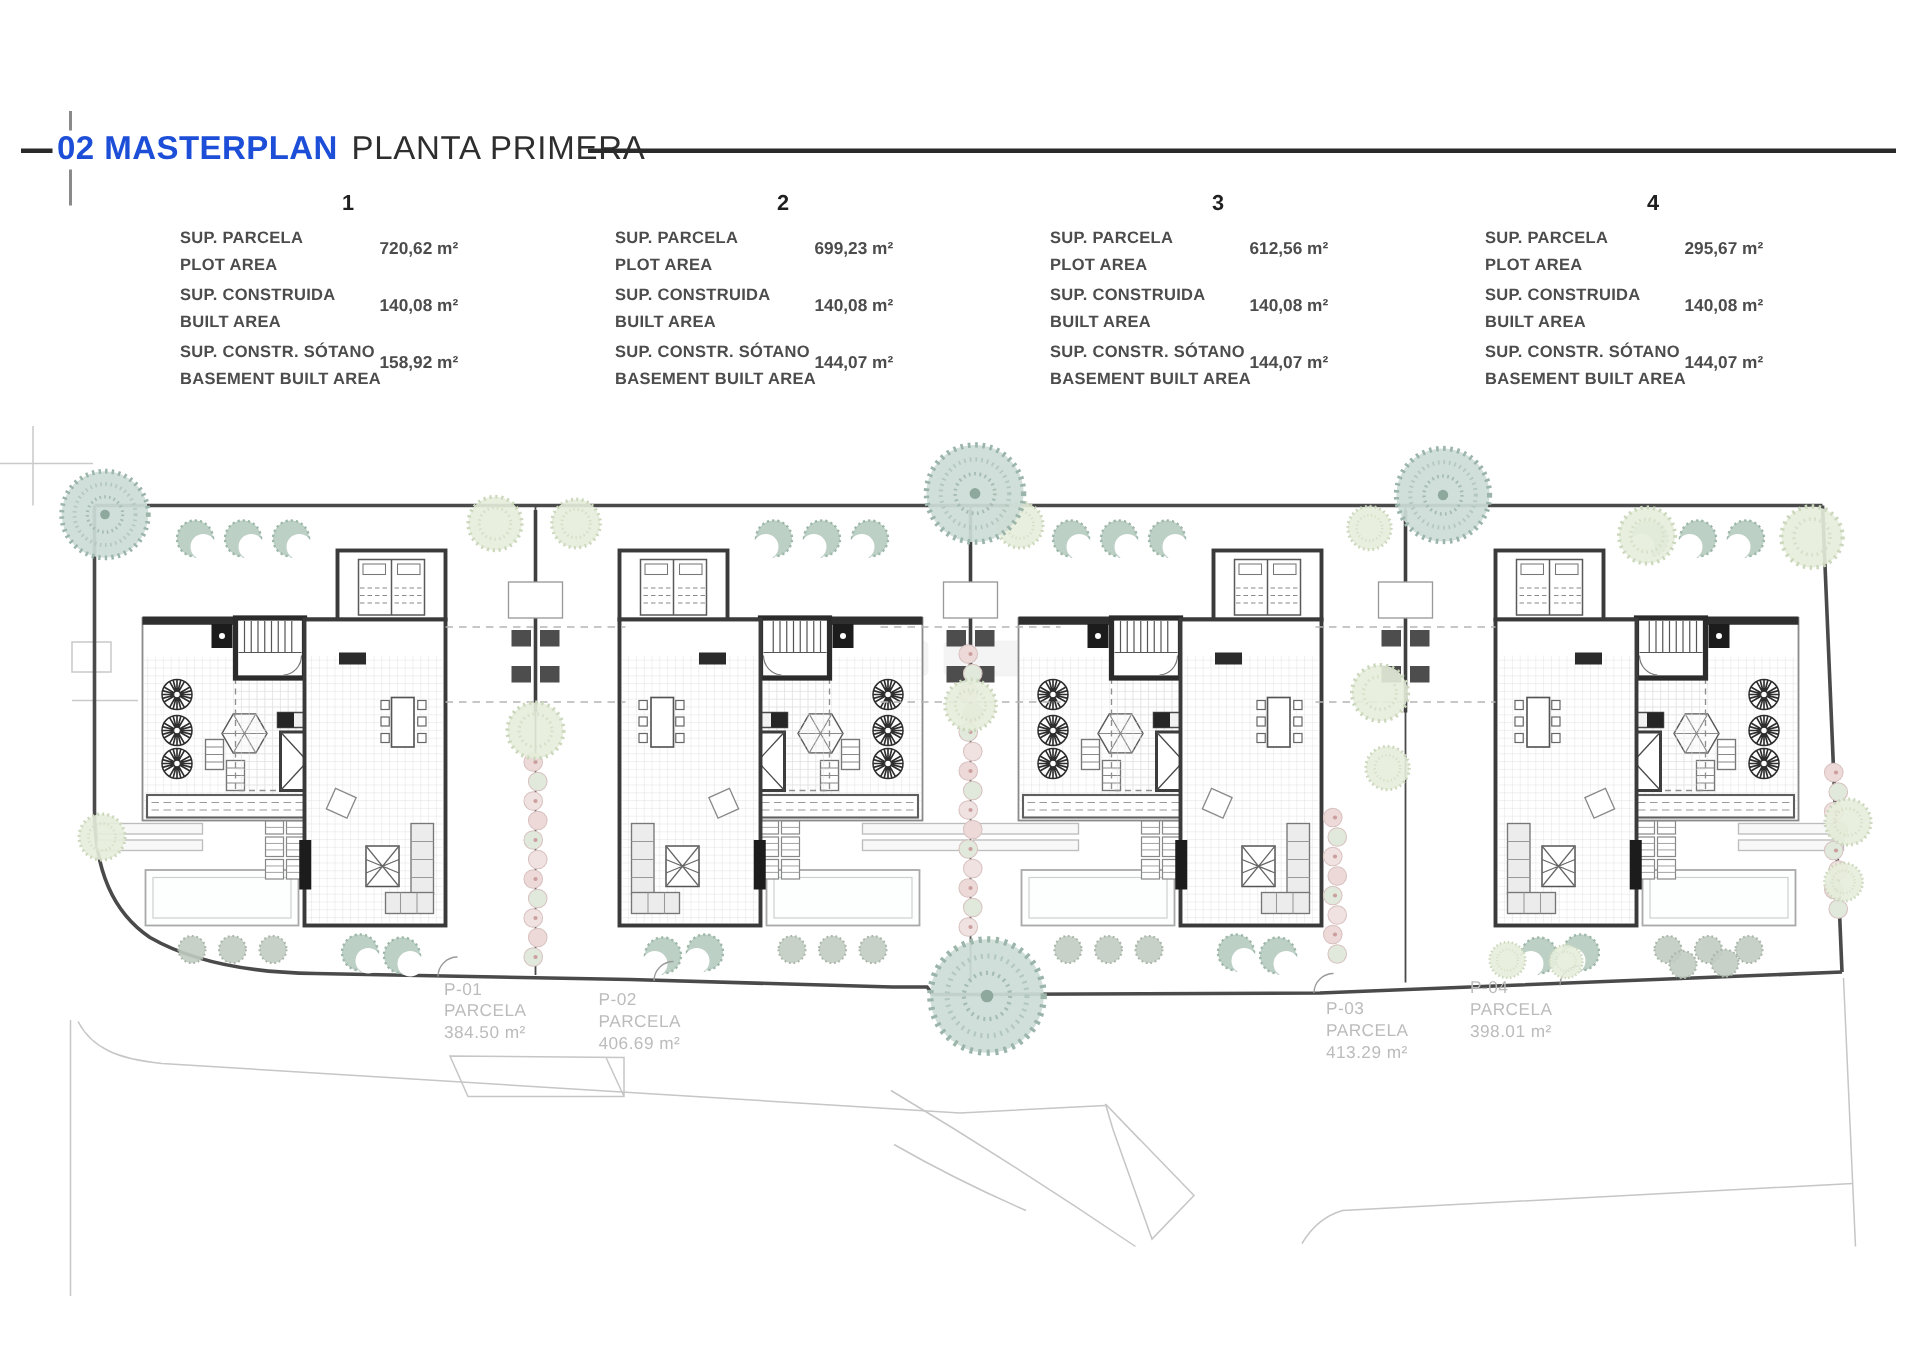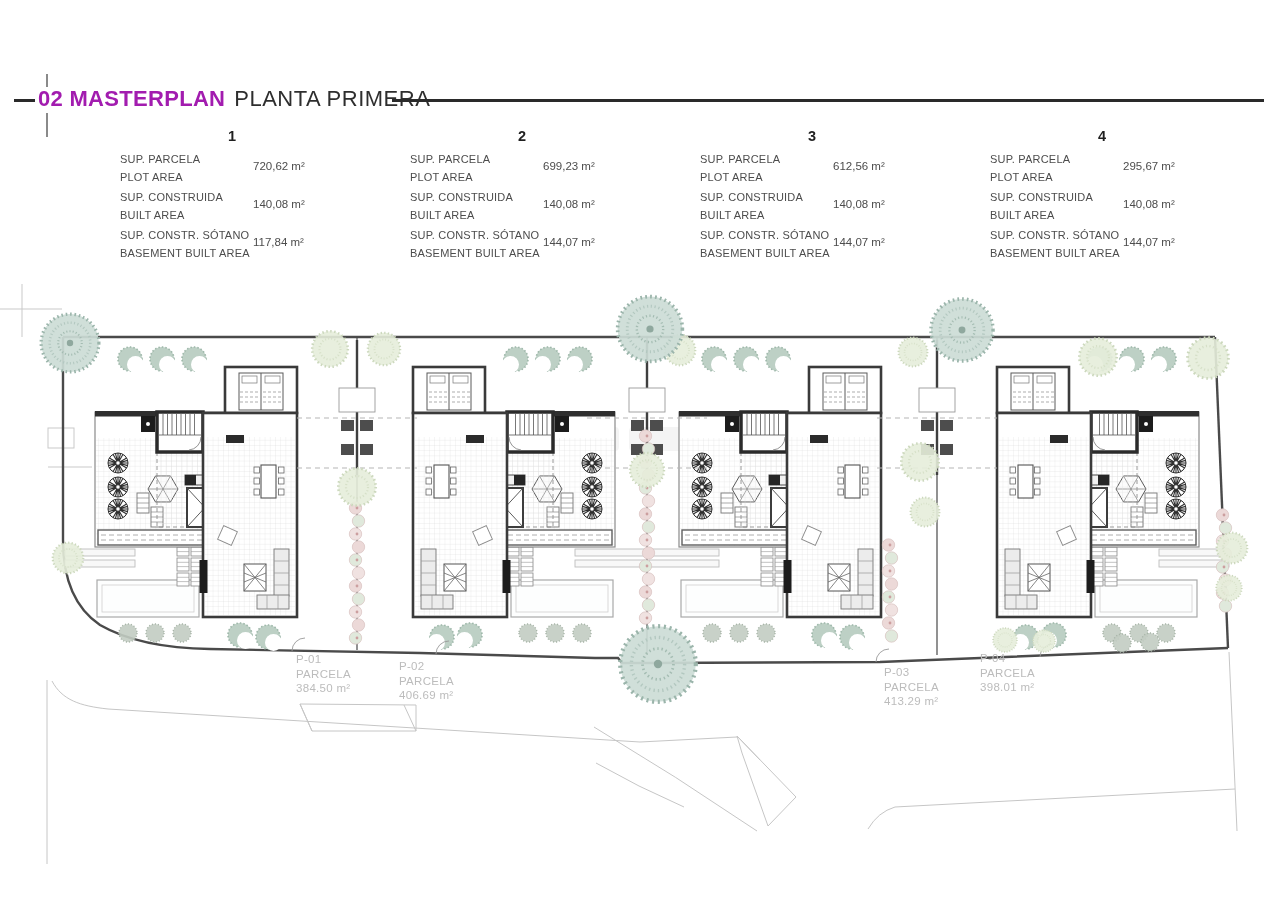--- a/index.html
+++ b/index.html
@@ -5,27 +5,27 @@
   html,body{margin:0;padding:0;background:#fff;}
   #page{position:relative;width:1280px;height:905px;background:#fff;overflow:hidden;
         font-family:"Liberation Sans",sans-serif;}
   
   .dash{position:absolute;left:14px;top:99px;width:21px;height:2.5px;background:#2a2a2a;}
   .rule{position:absolute;left:392px;top:99px;width:872px;height:2.5px;background:#2a2a2a;}
   .tick{position:absolute;left:46px;width:1.5px;background:#8a8a8a;}
   .tick-top{top:74px;height:13px;}
   .tick-bot{top:113px;height:24px;}
   .title{position:absolute;left:38px;top:86px;height:30px;font-size:22px;white-space:nowrap;}
-  .tb{font-weight:bold;color:#a21caf;letter-spacing:0.3px;text-align:right;}
+  .tb{font-weight:bold;color:#1d4ed8;letter-spacing:0.3px;text-align:right;}
   .tl{font-weight:normal;color:#2e2e2e;margin-left:9px;letter-spacing:0.5px;}
   
   .col{position:absolute;top:130px;width:192px;height:140px;}
   .num{position:absolute;left:88px;top:-2px;width:48px;text-align:center;
        font-size:14.5px;font-weight:bold;color:#1f1f1f;}
-  .prow{position:absolute;left:0;width:192px;height:38px;}
+  .prow{position:absolute;left:0;width:192px;height:38px;font-weight:bold;}
   .lbl{position:absolute;left:0;top:0;font-size:11px;line-height:17.5px;color:#4c4c4c;
        letter-spacing:0.2px;white-space:nowrap;}
   .val{position:absolute;left:133px;top:9px;font-size:11.5px;color:#4c4c4c;white-space:nowrap;}
   
   #site{position:absolute;left:0;top:0;}
   .plabel{font-family:"Liberation Sans",sans-serif;font-size:11.5px;fill:#bcbcbc;letter-spacing:0.3px;}
   .thin{fill:#f8f8f8;stroke:#bdbdbd;stroke-width:0.9;}
 </style>
 </head>
 <body>
@@ -54,21 +54,21 @@
           <div>SUP. CONSTRUIDA</div>
           <div>BUILT AREA</div>
         </div>
       <div class="val">140,08 m²</div>
     </div>
     <div class="prow" style="top:97px">
       <div class="lbl">
           <div>SUP. CONSTR. SÓTANO</div>
           <div>BASEMENT BUILT AREA</div>
         </div>
-      <div class="val">117,84 m²</div>
+      <div class="val">158,92 m²</div>
     </div>
   </div>
 
   <div class="col" style="left:410px">
     <div class="num">2</div>
     <div class="prow" style="top:21px">
       <div class="lbl">
           <div>SUP. PARCELA</div>
           <div>PLOT AREA</div>
         </div>

